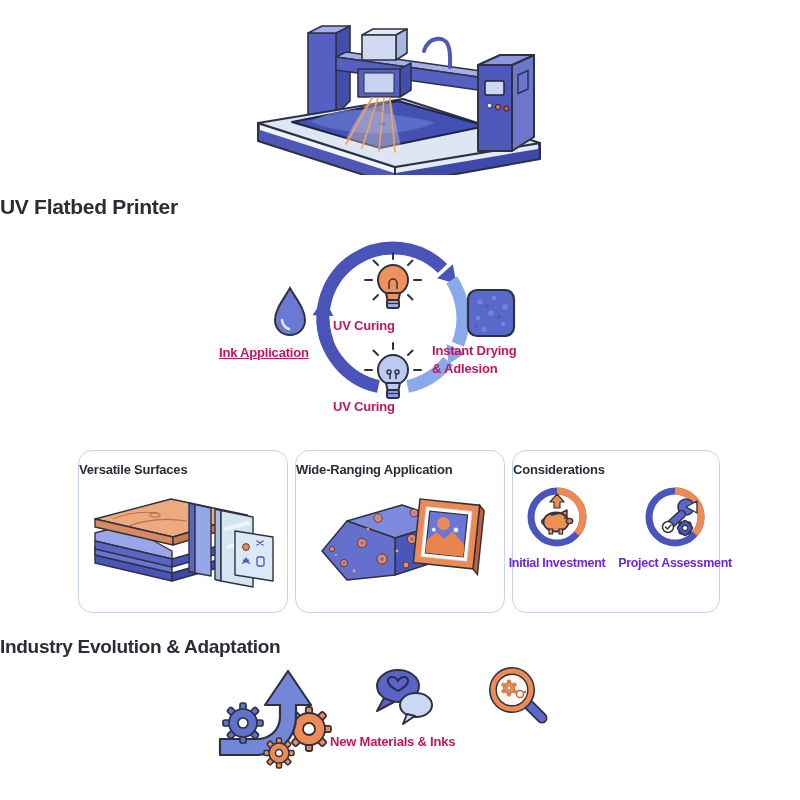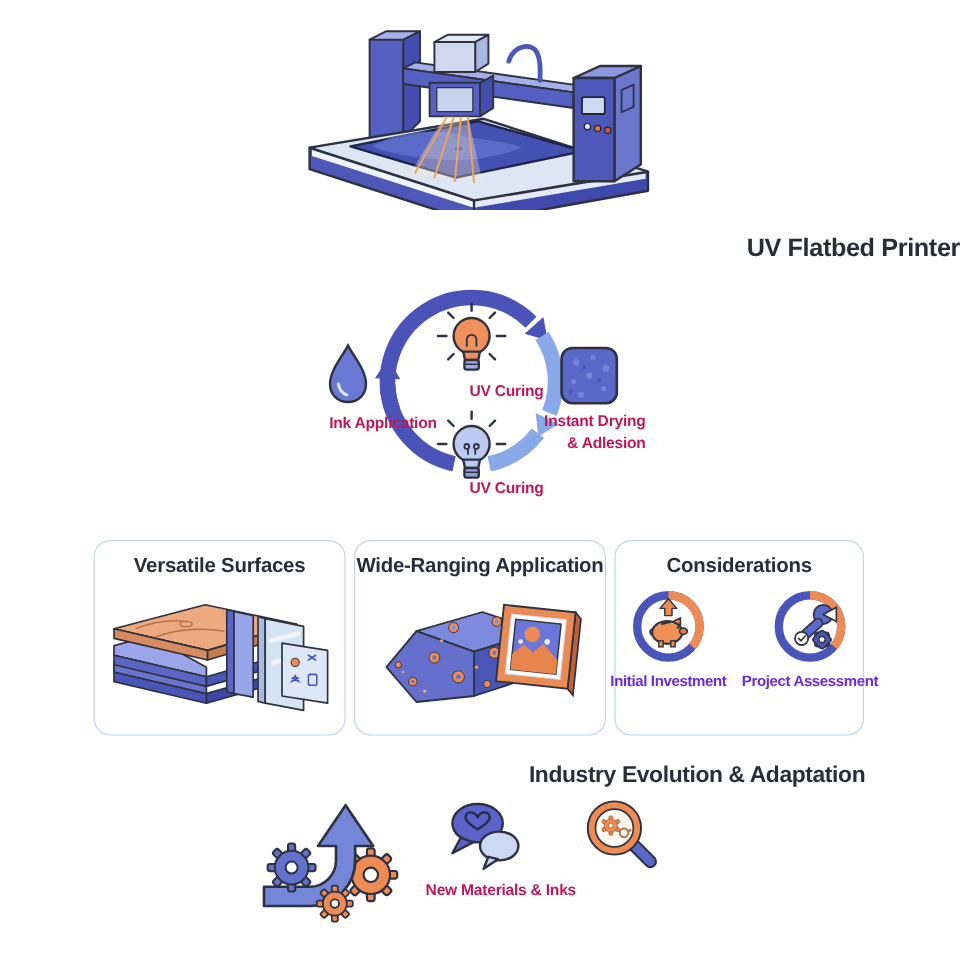--- a/index.html
+++ b/index.html
@@ -1,25 +1,25 @@
 <!DOCTYPE html>
 <html><head>
 <meta charset="utf-8">
 <style>
   html,body{margin:0;padding:0;background:#fff;}
   #stage{position:relative;width:800px;height:800px;background:#ffffff;overflow:hidden;
          font-family:"Liberation Sans","DejaVu Sans",sans-serif;color:#2c2f3a;}
   .abs{position:absolute;}
-  .ctr{text-align:right;}
+  .ctr{text-align:left;}
   .h1{font-size:21px;font-weight:700;letter-spacing:-0.3px;color:#2a2d38;}
   .h2{font-size:19px;font-weight:700;letter-spacing:-0.3px;color:#2a2d38;}
   .lbl{font-size:13px;font-weight:600;letter-spacing:-0.2px;color:#be185d;line-height:18px;}
   .card{position:absolute;top:450px;height:163px;background:#ffffff;border:1.5px solid #c3d4ec;
         border-radius:14px;box-sizing:border-box;}
-  .card-title{margin-top:11px;text-align:center;font-size:17px;font-weight:700;
+  .card-title{margin-top:11px;font-size:13px;font-weight:700;
               letter-spacing:-0.2px;color:#2a2d38;}
   .card-art{display:block;margin:4px auto 0 auto;}
   .cons-row{display:flex;justify-content:center;gap:26px;margin-top:8px;}
   .cons-item{display:flex;flex-direction:column;align-items:center;width:92px;}
   .cons-lbl{margin-top:7px;font-size:12.5px;font-weight:600;letter-spacing:-0.3px;
             color:#6d28d9;white-space:nowrap;}
 </style>
 </head>
 <body>
 
@@ -144,22 +144,22 @@
       <circle cx="-4" cy="2" r="2" fill="none" stroke="#2e3240" stroke-width="1.5"></circle>
       <circle cx="4" cy="2" r="2" fill="none" stroke="#2e3240" stroke-width="1.5"></circle>
       <path d="M-3 9 L-3 4 M3 9 L3 4" stroke="#2e3240" stroke-width="1.5" fill="none"></path>
       <path d="M-7 13 L7 13 L5.5 20 L-5.5 20 Z" fill="#bccaf2" stroke="#2e3240" stroke-width="2"></path>
       <rect x="-6" y="20" width="12" height="8" rx="2" fill="#8e9de4" stroke="#2e3240" stroke-width="2"></rect>
       <line x1="-6" y1="23.5" x2="6" y2="23.5" stroke="#2e3240" stroke-width="1.2"></line>
     </g>
   </svg>
 
   <div class="abs ctr lbl" style="left:333px;top:317px;width:120px;">UV Curing</div>
-  <div class="abs ctr lbl" style="left:234px;top:344px;width:130px;">Ink Application</div>
-  <div class="abs ctr lbl" style="left:408px;top:342px;width:130px;">
+  <div class="abs ctr lbl" style="left:219px;top:344px;width:130px;text-decoration:underline;">Ink Application</div>
+  <div class="abs ctr lbl" style="left:432px;top:342px;width:130px;">
     <span style="display:block">Instant Drying</span>
     <span style="display:block">&amp; Adlesion</span>
   </div>
   <div class="abs ctr lbl" style="left:333px;top:398px;width:120px;">UV Curing</div>
 
   <div class="card" style="left:78px;width:210px;">
     <div class="card-title">Versatile Surfaces</div>
     <svg class="card-art" width="196" height="112" viewBox="0 0 196 112">
       <g stroke="#2e3240" stroke-width="1.4" stroke-linejoin="round">
 

